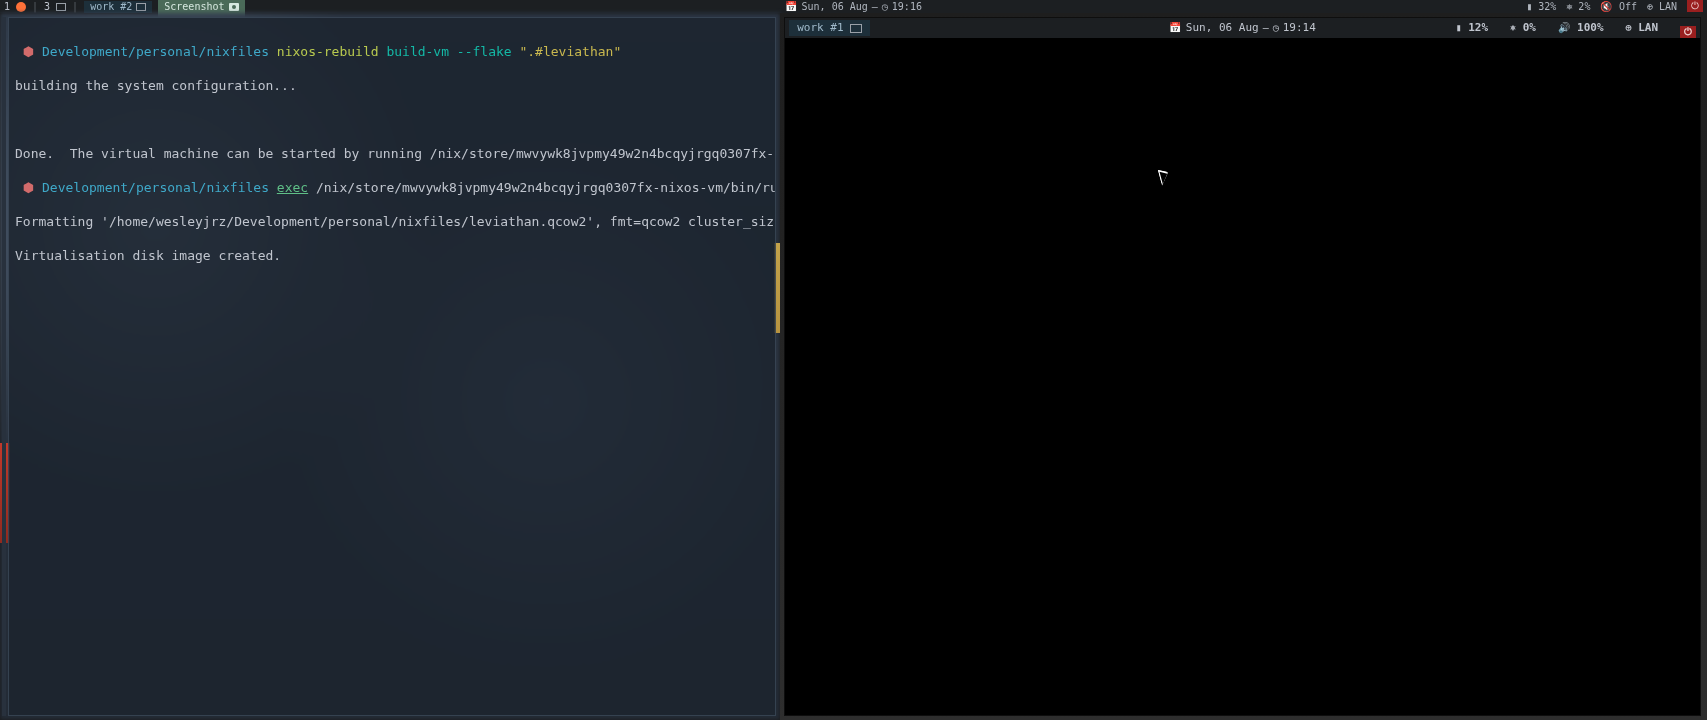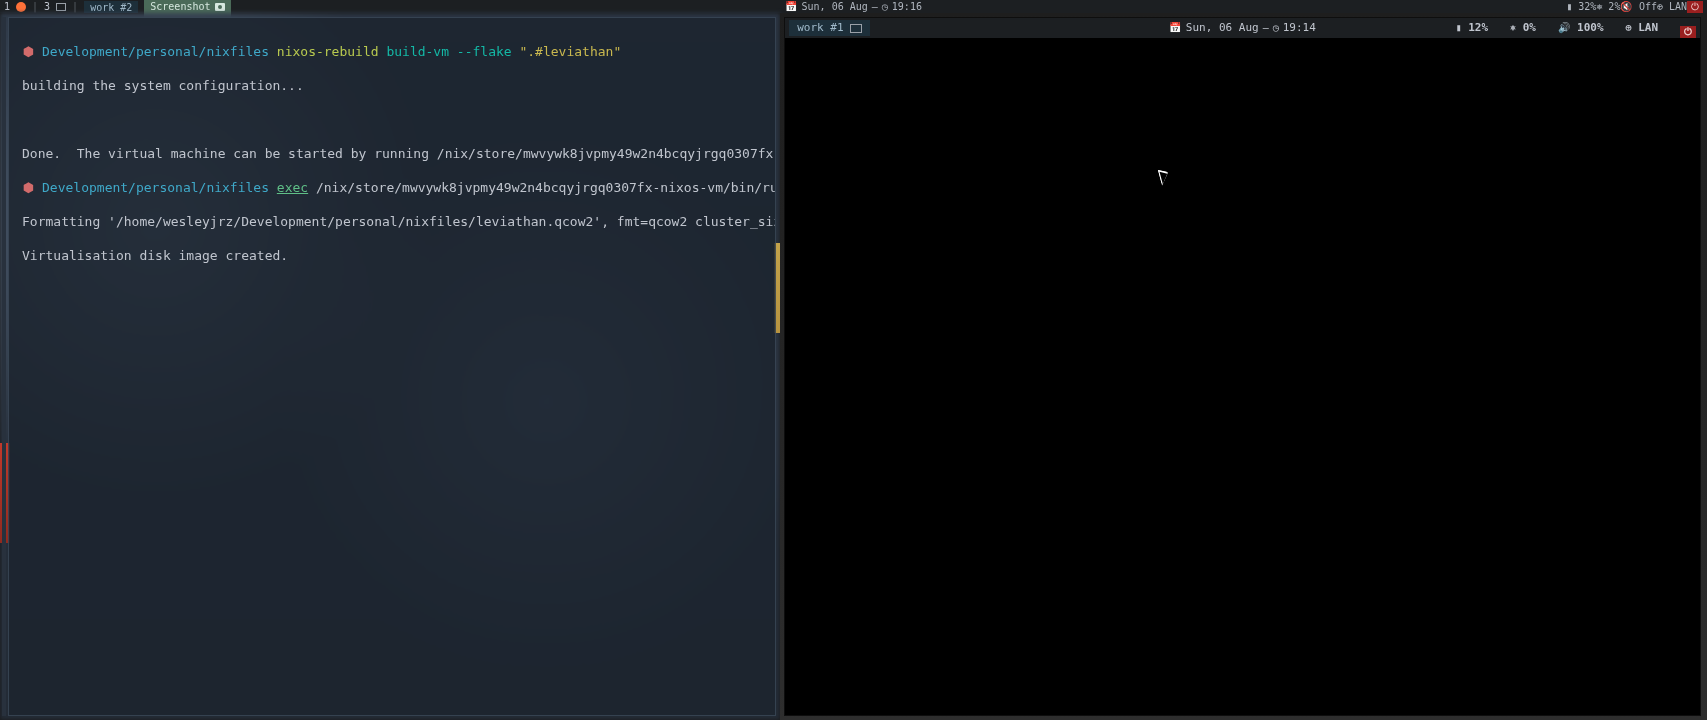--- a/index.html
+++ b/index.html
@@ -7,30 +7,30 @@
   body { background: #1a1a1a; position: relative; }
 
   
   .host-bar {
     position: absolute; top: 0; left: 0; right: 0; height: 13px;
     background: #1c1f22; color: #c0c5ce; font-size: 10px; line-height: 13px;
     display: flex; align-items: center; padding: 0 4px;
   }
   .host-bar .left  { display: flex; align-items: center; gap: 6px; }
   .host-bar .center{ position: absolute; left: 50%; transform: translateX(-50%); display: flex; align-items: center; gap: 4px; color: #b0b6bf; }
-  .host-bar .right { margin-left: auto; display: flex; align-items: flex-end; color: #b0b6bf; }
+  .host-bar .right { margin-left: auto; display: flex; align-items: flex-start; gap: 10px; color: #b0b6bf; }
 
   .ws-num   { color: #c0c5ce; }
   .ff-icon  { width: 10px; height: 10px; border-radius: 50%; background: #ff7139; display: inline-block; }
   .pipe     { color: #5a5f66; }
   .box-icon { width: 10px; height: 8px; border: 1px solid #9aa0a8; display: inline-block; }
 
   .ws-pill {
     display: inline-flex; align-items: center; gap: 4px;
-    background: #1d2f3a; color: #9fb8c9; padding: 0 6px; height: 12px; font-size: 10px; flex-direction: column;
+    background: #1d2f3a; color: #9fb8c9; padding: 0 6px; height: 12px; font-size: 10px;
   }
   .shot-pill {
     display: inline-flex; align-items: center; gap: 4px;
     background: #4a6a58; color: #d6e8df; padding: 0 6px; height: 20px; font-size: 10px;
   }
   .cam-icon { width: 10px; height: 8px; background: #d6e8df; display: inline-block; border-radius: 1px; position: relative; }
   .cam-icon::after { content: ""; position: absolute; width: 4px; height: 4px; border-radius: 50%; background: #4a6a58; left: 3px; top: 2px; }
 
   .ico { display: inline-block; font-size: 10px; line-height: 1; }
   .power-pill { background: #9a1f1f; color: #f0d0d0; padding: 0 4px; height: 12px; display: inline-flex; align-items: center; }
@@ -69,21 +69,21 @@
     padding: 8px 6px;
     white-space: pre; overflow: hidden;
   }
   .term .prompt-icon { color: #d26b6b; }
   .term .cwd   { color: #3fa9c9; }
   .term .cmd1  { color: #b8c94f; }
   .term .flag  { color: #14b8a6; }
   .term .str   { color: #c9b84f; }
   .term .exec  { color: #5fbf87; text-decoration: underline; }
   .term .path2 { color: #c0c5ce; }
-  .term .out   { color: #c0c5ce; margin-left: 7px; }
+  .term .out   { color: #c0c5ce; }
   .term-line { display: block; }
 
   .left-gutter {
     position: absolute; left: 2px; top: 4px; bottom: 4px; width: 4px;
     background: #28313d;
   }
   .right-gutter {
     position: absolute; right: 0; top: 230px; width: 6px; height: 90px;
     background: linear-gradient(#c2a24a, #b89440);
   }

